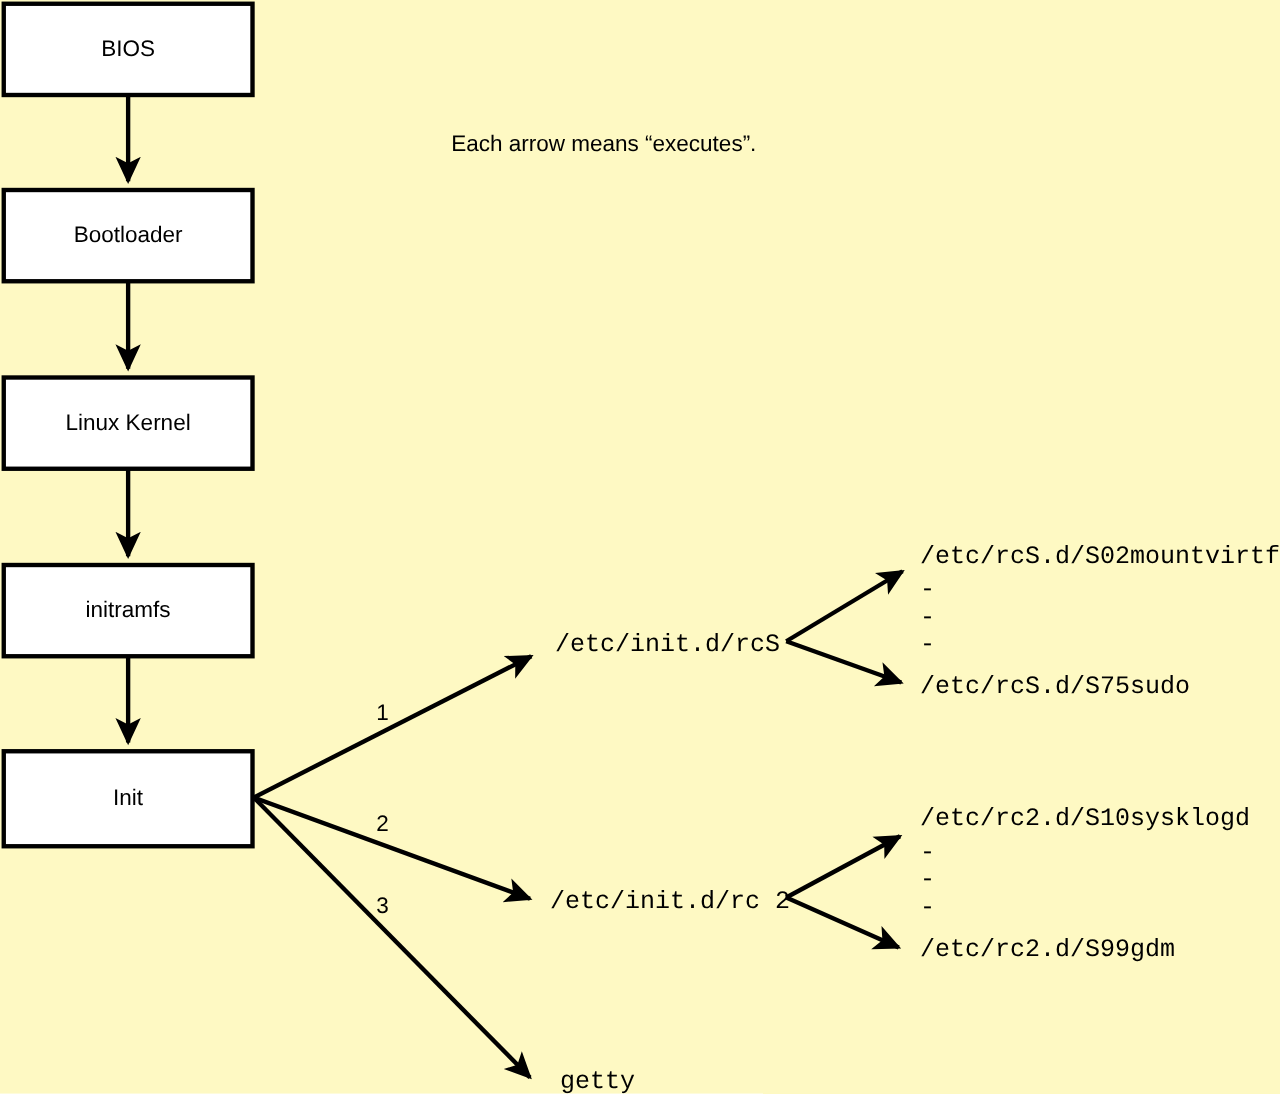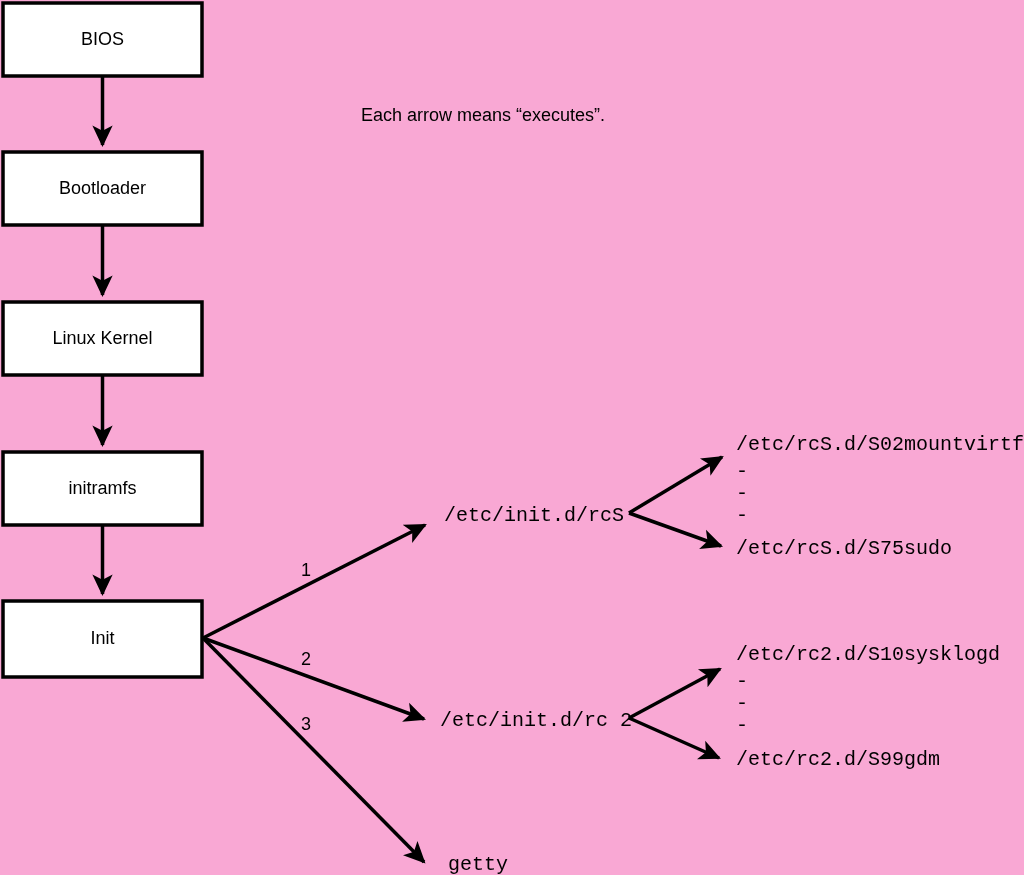--- a/index.html
+++ b/index.html
@@ -7,21 +7,21 @@
     padding: 0;
     background: #ffffff;
   }
   body {
     font-family: "Liberation Sans", sans-serif;
   }
   #canvas {
     position: relative;
     width: 1024px;
     height: 875px;
-    background: #f9a8d4;
+    background: #fef9c3;
     overflow: hidden;
   }
   svg#diagram {
     position: absolute;
     left: 0;
     top: 0;
     width: 1024px;
     height: 875px;
   }
   .box-rect {

